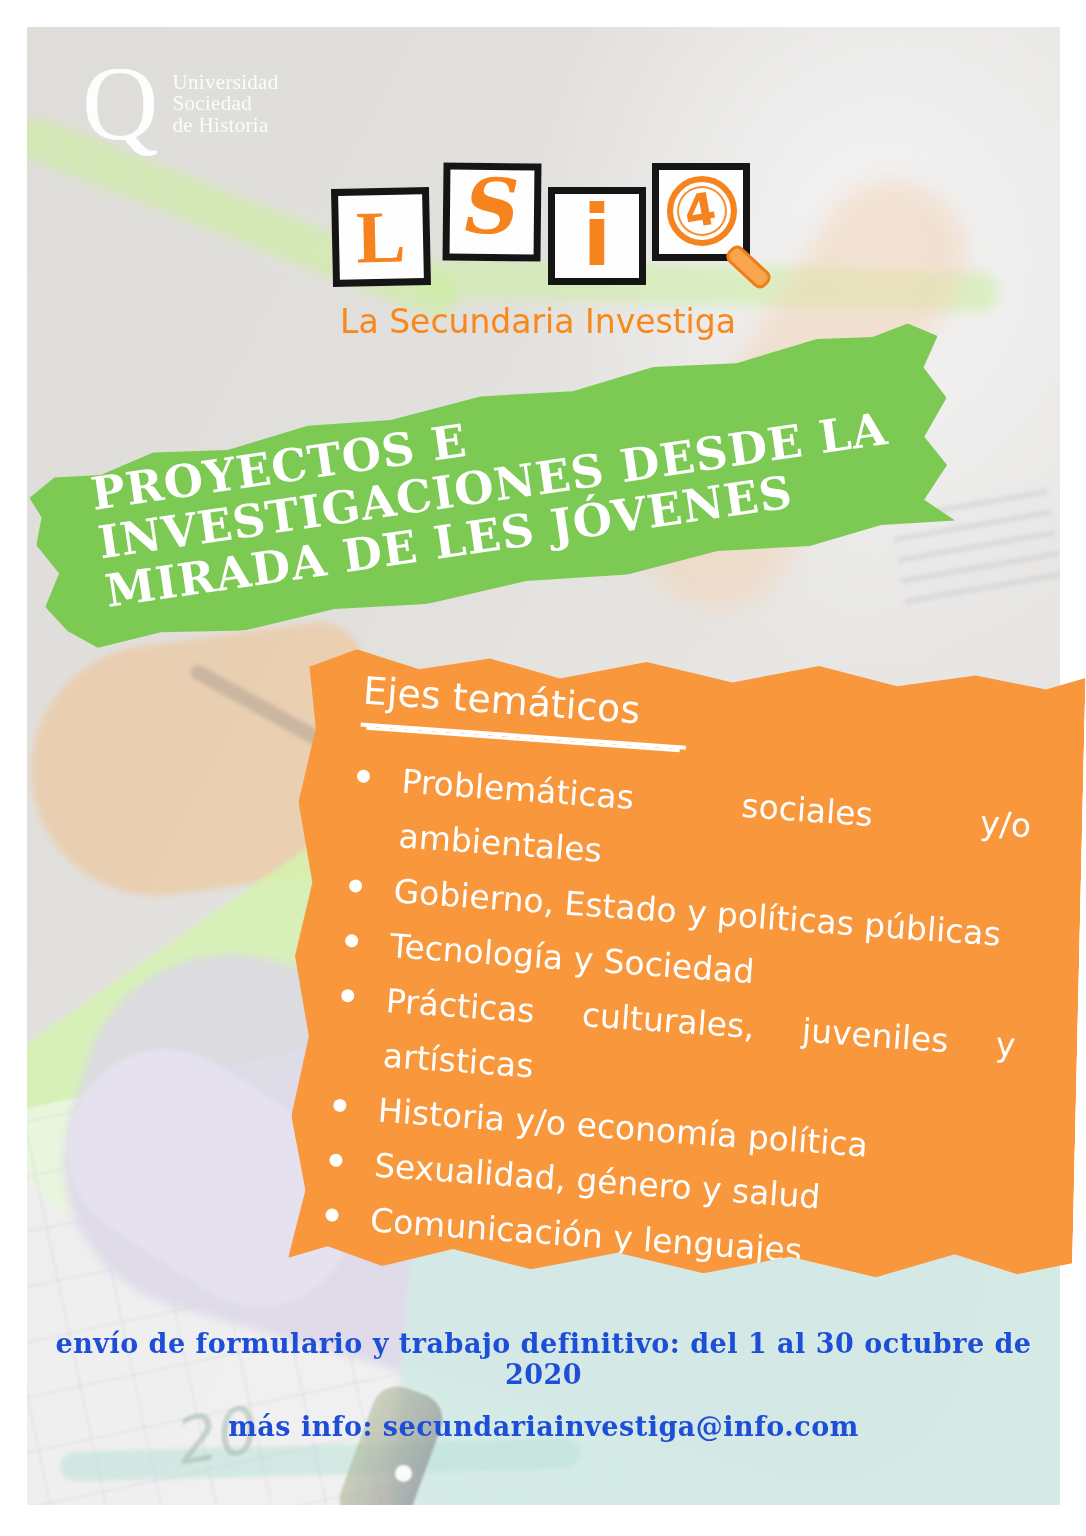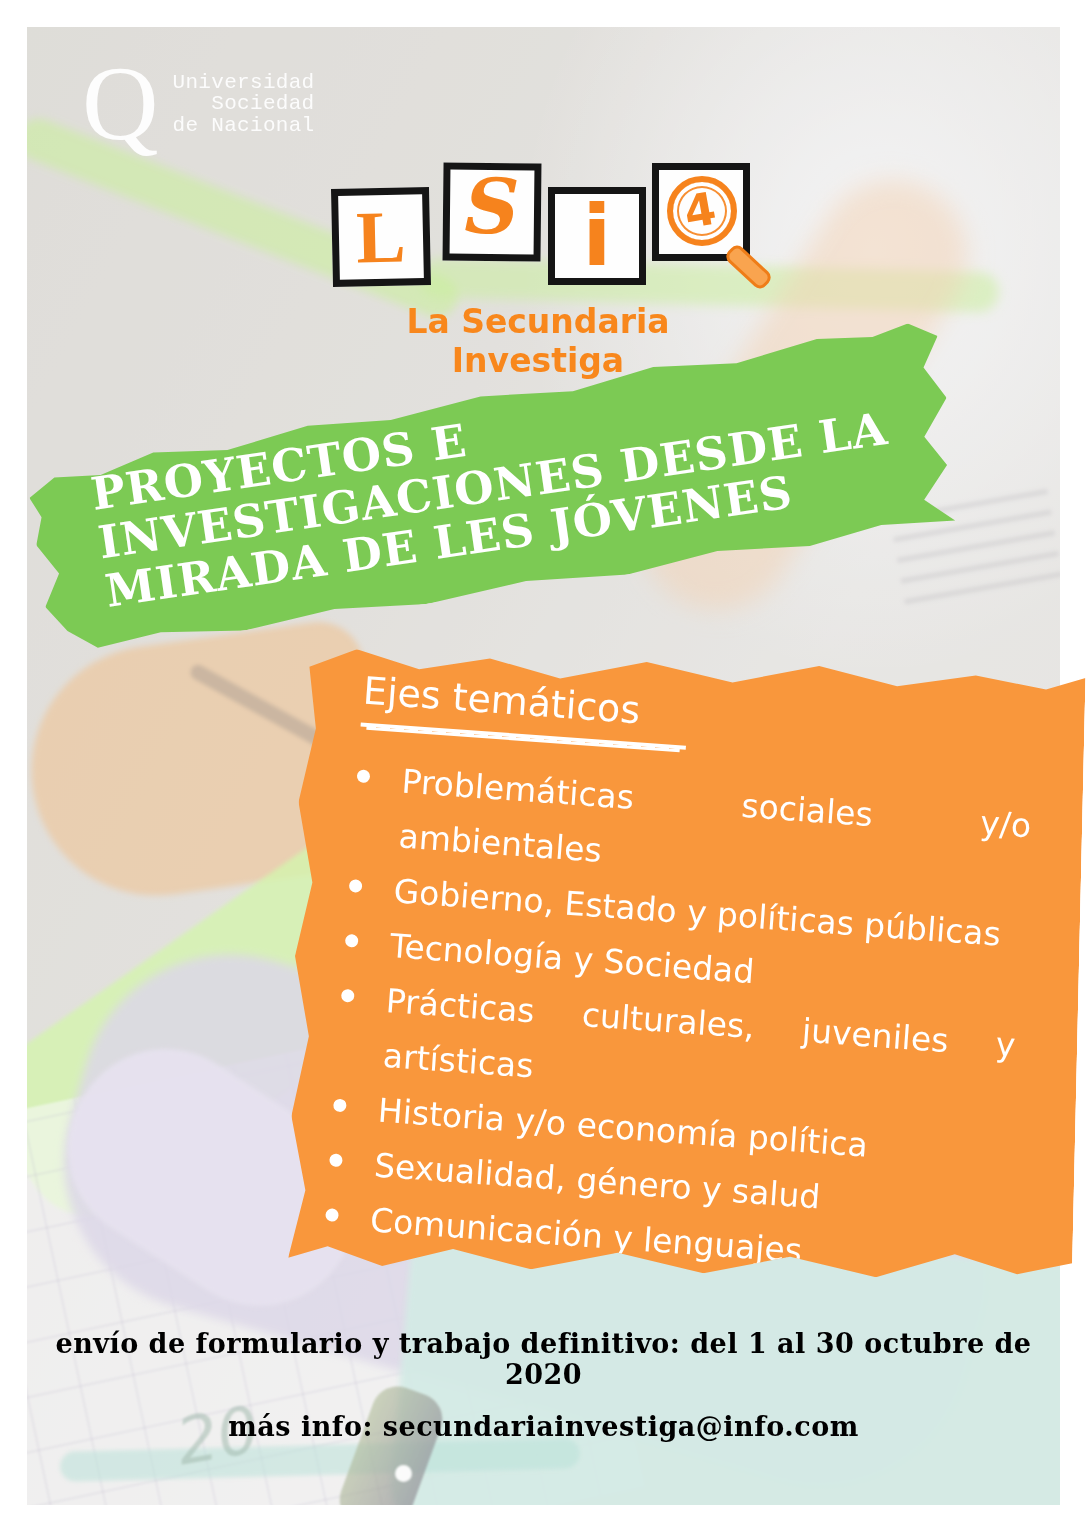--- a/index.html
+++ b/index.html
@@ -48,22 +48,22 @@
   .ph-pen-nib{left:328px;top:1360px;width:72px;height:145px;border-radius:26px;
      background:linear-gradient(95deg,rgba(130,150,90,.62),rgba(70,65,80,.68));
      filter:blur(1px);transform:rotate(20deg);}
   .ph-wash{position:absolute;inset:0;background:rgba(255,255,255,.40);}
   .ph-glint{left:368px;top:1438px;width:17px;height:17px;border-radius:50%;
      background:rgba(255,255,255,.95);filter:blur(1px);}
 
   
   .unq{position:absolute;left:82px;top:58px;display:flex;align-items:center;gap:14px;z-index:4;}
   .unq-q{font-family:"Liberation Serif",serif;font-size:106px;line-height:92px;color:#fdfdfd;}
-  .unq-name{font-family:Liberation Mono, monospace;font-size:21px;line-height:21.5px;
-            color:#fcfcfc;letter-spacing:.3px;text-align:right;}
+  .unq-name{font-family:Liberation Serif, serif;font-size:21px;line-height:21.5px;
+            color:#fcfcfc;letter-spacing:.3px;}
 
   
   .lsi-box{position:absolute;width:84px;height:84px;background:#fefefe;border:7px solid #151515;
            display:flex;align-items:center;justify-content:center;z-index:4;}
   .box-l{left:332px;top:188px;transform:rotate(-1.2deg);}
   .box-s{left:443px;top:163px;transform:rotate(.6deg);}
   .box-i{left:548px;top:187px;}
   .box-4{left:652px;top:163px;}
   .lt{color:#f6831d;}
   .lt-l{font-family:"Liberation Serif",serif;font-weight:bold;font-size:74px;line-height:74px;}
@@ -71,21 +71,21 @@
   .lt-i{font-family:"DejaVu Sans",sans-serif;font-weight:bold;font-size:84px;line-height:72px;}
   .mag-ring{position:absolute;left:8px;top:6px;width:58px;height:58px;border-radius:50%;
      border:6px solid #f6831d;box-shadow:inset 0 0 0 4px #ffffff,inset 0 0 0 6px rgba(246,131,29,.9);}
   .mag-digit{position:absolute;left:6px;top:14px;width:70px;text-align:center;
      font-family:"DejaVu Sans",sans-serif;font-weight:bold;font-size:45px;color:#f6831d;
      transform:rotate(-10deg);}
   .mag-handle{position:absolute;right:-31px;bottom:-23px;width:45px;height:14px;border-radius:8px;
      background:#f9a44f;border:3px solid #ef7d18;transform:rotate(43deg);}
 
   .tagline{position:absolute;left:318px;top:302px;width:440px;text-align:center;z-index:4;
-     font-family:"DejaVu Sans",sans-serif;font-weight:bold;font-size:33px;color:#f8871c;}
+     font-family:"DejaVu Sans",sans-serif;font-weight:normal;font-size:33px;color:#f8871c;}
 
   
   .banner{position:absolute;left:33px;top:385px;width:922px;height:208px;background:#7cca54;
      transform:rotate(-8.3deg);z-index:5;
      clip-path:polygon(0% 22%,3% 14%,8% 16%,14% 9%,22% 13%,31% 7%,40% 10%,50% 5%,60% 9%,69% 3%,
        78% 7%,87% 1%,93% 4%,97% 0%,100% 8%,98% 22%,100% 38%,97% 55%,99% 70%,96% 85%,99% 97%,
        91% 94%,83% 99%,73% 95%,63% 100%,52% 96%,41% 100%,31% 96%,21% 100%,12% 95%,5% 98%,
        2% 88%,0% 75%,2% 60%,0% 45%,1% 32%);}
   .banner-text{padding:27px 0 0 62px;font-family:"DejaVu Serif",serif;font-weight:bold;
      font-size:45px;line-height:49px;letter-spacing:1px;color:#ffffff;}
@@ -101,21 +101,21 @@
      border-bottom:4px solid #ffffff;padding:0 48px 10px 0;box-shadow:0 9px 0 -6px #ffffff;
      margin-bottom:24px;}
   .topics-list{list-style:none;margin:0;padding:0;font-size:33px;line-height:55px;color:#ffffff;
      text-align:justify;}
   .topics-list li{padding-left:46px;text-indent:-46px;}
   .topics-list li::before{content:"";display:inline-block;width:13px;height:13px;border-radius:50%;
      background:#ffffff;margin-right:32px;vertical-align:7px;}
 
   
   .footer{position:absolute;left:27px;top:1328px;width:1033px;text-align:center;z-index:4;
-     font-family:"DejaVu Serif",serif;font-weight:bold;font-size:27px;color:#000000;
+     font-family:"DejaVu Serif",serif;font-weight:bold;font-size:27px;color:#1d4ed8;
      letter-spacing:.5px;}
   .footer-line{margin:0 0 21px 0;}
 </style>
 </head>
 <body>
 
 <div class="poster">
 
   <div class="photo">
     <div class="ph ph-paper-tr"></div>
@@ -137,21 +137,21 @@
     <div class="ph ph-pen-nib"></div>
     <div class="ph-wash"></div>
     <div class="ph ph-glint"></div>
   </div>
 
   <div class="unq">
     <div class="unq-q">Q</div>
     <div class="unq-name">
       <div>Universidad</div>
       <div>Sociedad</div>
-      <div>de Nacional</div>
+      <div>de Historia</div>
     </div>
   </div>
 
   <div class="lsi-box box-l">
     <span class="lt lt-l">L</span>
   </div>
   <div class="lsi-box box-s">
     <span class="lt lt-s">S</span>
   </div>
   <div class="lsi-box box-i">

